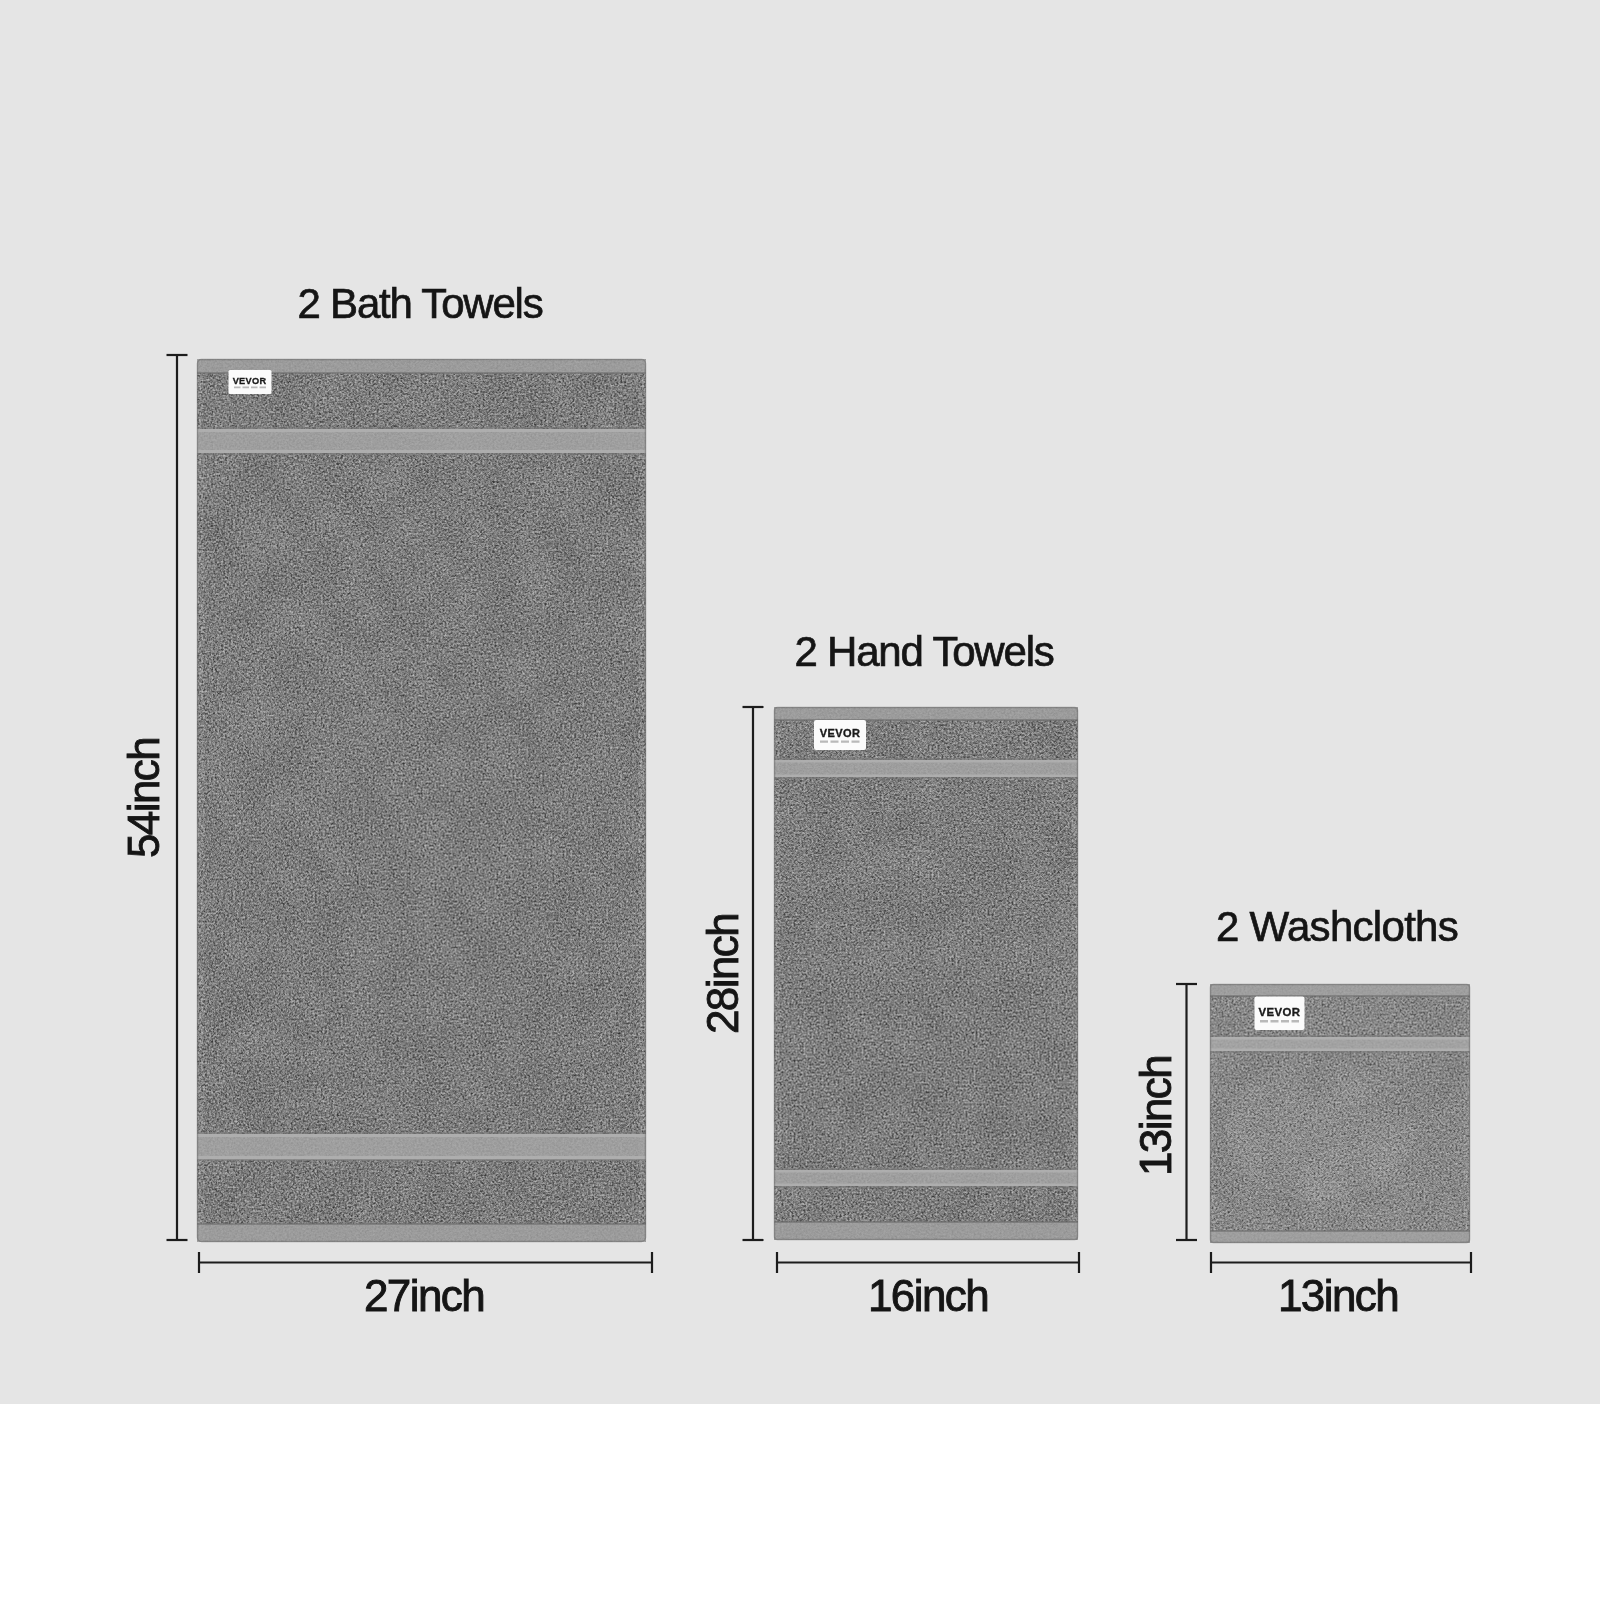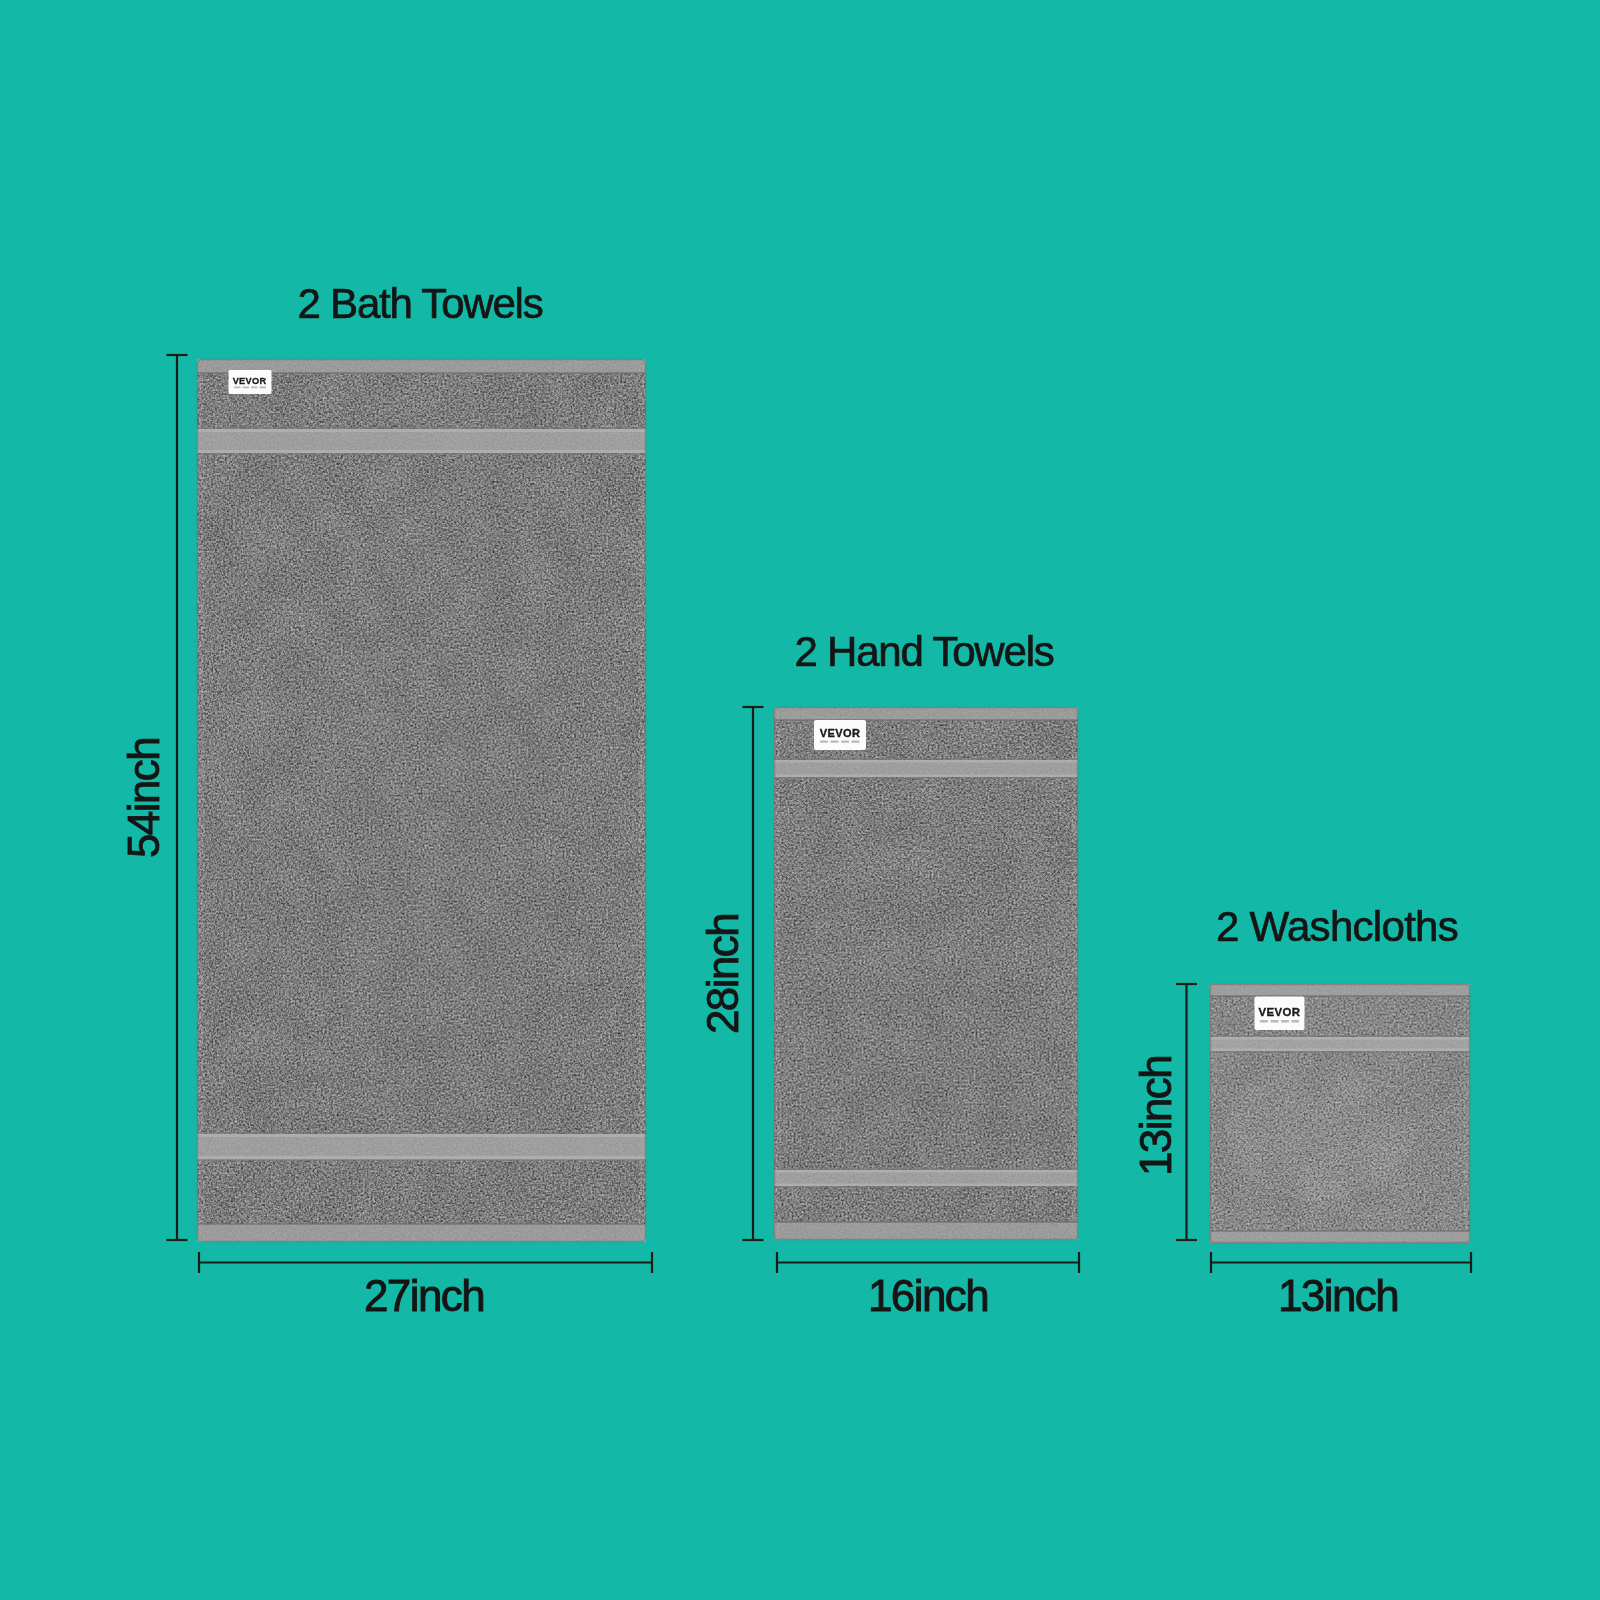--- a/index.html
+++ b/index.html
@@ -1,16 +1,16 @@
 <!DOCTYPE html>
 <html><head>
 <meta charset="utf-8">
 <style>
   html,body{margin:0;padding:0;background:#ffffff;} 
-  .page{position:relative;width:1600px;height:1600px;background:#14b8a6;overflow:hidden;opacity:0.999;}
+  .page{position:relative;width:1600px;height:1404px;background:#e5e5e5;overflow:hidden;opacity:0.999;}
   text{font-family:"Liberation Sans", sans-serif;}
 </style>
 </head>
 <body>
 <div class="page">
 <svg width="1600" height="1600" viewBox="0 0 1600 1600">
 <defs>
   <filter id="speck" x="0" y="0" width="100%" height="100%" color-interpolation-filters="sRGB">
     <feTurbulence type="fractalNoise" baseFrequency="0.028 0.035" numOctaves="2" seed="5" stitchTiles="stitch" result="c1"></feTurbulence>
     <feColorMatrix in="c1" type="matrix" values="0 0 0 0 0.38  0 0 0 0 0.38  0 0 0 0 0.38  0 0.55 0 0 -0.14" result="darkcloud"></feColorMatrix>

